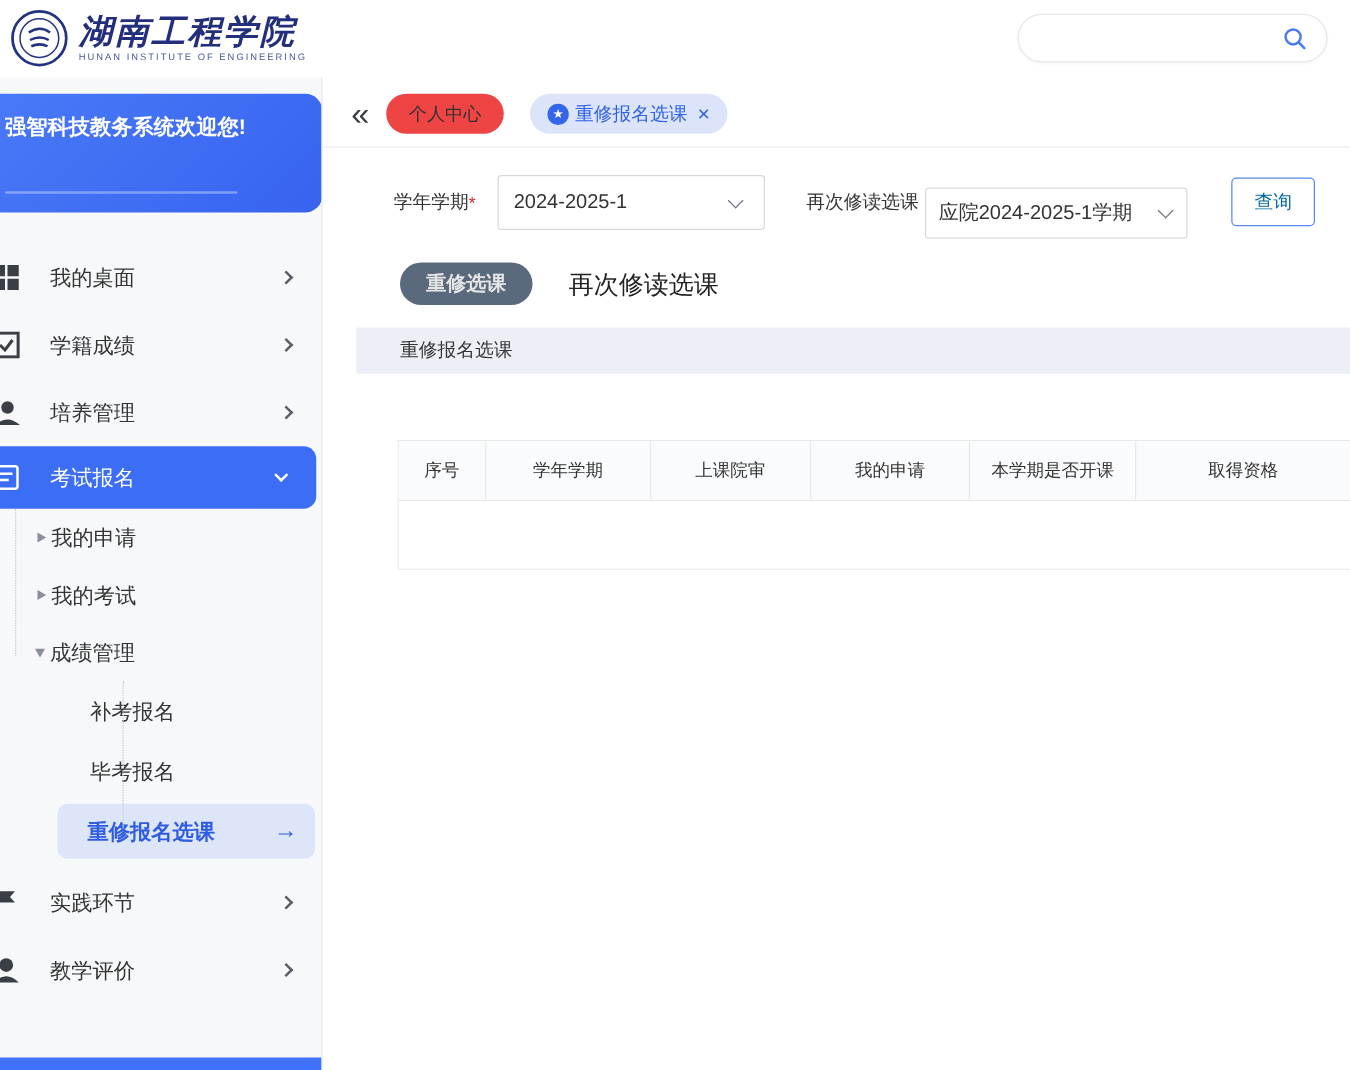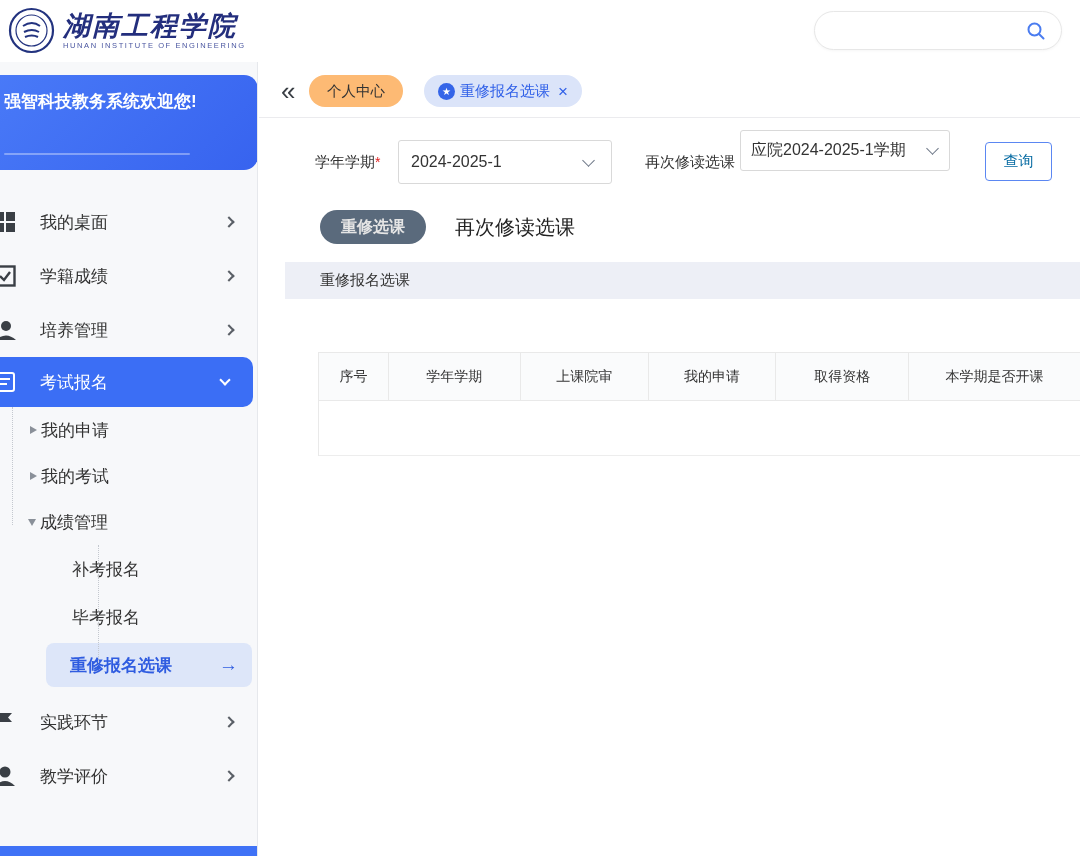--- a/index.html
+++ b/index.html
@@ -54,34 +54,34 @@
     border-radius:8px; display:flex; align-items:center; padding:0 14px 0 24px; cursor:pointer; }
   .ss-sel .ss-label { color:#2f5ce0; font-weight:bold; font-size:17px; flex:1; }
   .ss-arrow { color:#2f5ce0; font-size:19px; font-weight:bold; }
   .sidebar-bottom { position:absolute; bottom:0; left:0; width:258px; height:10px; background:#3f72f6; }
 
   
   .main { position:absolute; top:62px; left:259px; width:821px; height:794px; background:#fff; overflow:hidden; }
   .collapse { position:absolute; left:22px; top:14px; font-size:26px; color:#3a3f45; cursor:pointer; line-height:30px; }
   .tab-pill { position:absolute; top:13px; height:32px; border-radius:16px; display:flex;
     align-items:center; padding:0 18px; font-size:14.5px; cursor:pointer; }
-  .tab-gray { left:50px; background:#fdba74; color:#333;font-family:Liberation Serif, serif; }
+  .tab-gray { left:50px; background:#ef4444; color:#333;font-family:Liberation Serif, serif; }
   .tab-active { left:165px; background:#dbe4f9; color:#3060e8; font-size:15px; padding:0 14px; }
   .tab-star { width:17px; height:17px; border-radius:50%; background:#3565e8; color:#fff;
     font-size:10px; display:flex; align-items:center; justify-content:center; margin-right:5px; }
   .tab-close { margin-left:8px; font-size:17px; color:#3060e8; line-height:17px; cursor:pointer; }
   .tabbar-divider { position:absolute; top:55px; left:0; width:821px; height:1px; background:#ebebee; }
 
   .f-label { position:absolute; top:78px; height:44px; line-height:44px; font-size:15px; color:#333; }
   .lab1 { left:56px; } .lab2 { left:386px; }
   .req { color:#e02020; font-size:14px; vertical-align:top; }
   .select { position:absolute; background:#fff; border:1px solid #d9d9d9; border-radius:3px;
     display:flex; align-items:center; cursor:pointer; }
   .sel1 { left:139px; top:78px; width:214px; height:44px; padding:0 12px; }
-  .sel2 { left:481px; top:68px; width:210px; height:41px; padding:0 6px 0 10px; }
+  .sel2 { left:481px; top:88px; width:210px; height:41px; padding:0 6px 0 10px; }
   .sel-text { font-size:16px; color:#333; flex:1; white-space:nowrap; overflow:hidden; }
   .sel-chev { width:9px; height:9px; border-right:1.5px solid #6b7585; border-bottom:1.5px solid #6b7585;
     transform:rotate(45deg); margin:-4px 6px 0 0; flex:0 0 auto; }
   .sel2 .sel-chev { margin-left:-10px; }
   .query-btn { position:absolute; left:726px; top:80px; width:67px; height:39px; background:#fff;
     border:1px solid #5b87f2; border-radius:4px; color:#0369a1; font-size:15px; cursor:pointer;
     font-family:inherit; }
 
   .ctab-active { position:absolute; left:61px; top:148px; height:34px; border-radius:17px;
     background:#5a6a7c; color:#e5e5e5; font-size:16px; display:flex; align-items:center;
@@ -274,19 +274,19 @@
   <div class="section-bar">
     <span class="section-title">重修报名选课</span>
   </div>
 
   <div class="table">
     <div class="thead">
       <div class="th">序号</div>
       <div class="th">学年学期</div>
       <div class="th">上课院审</div>
       <div class="th">我的申请</div>
+      <div class="th">本学期是否开课</div>
       <div class="th">取得资格</div>
-      <div class="th">本学期是否开课</div>
     </div>
     <div class="tbody-empty"></div>
   </div>
 
 </div>
 
 </body></html>

